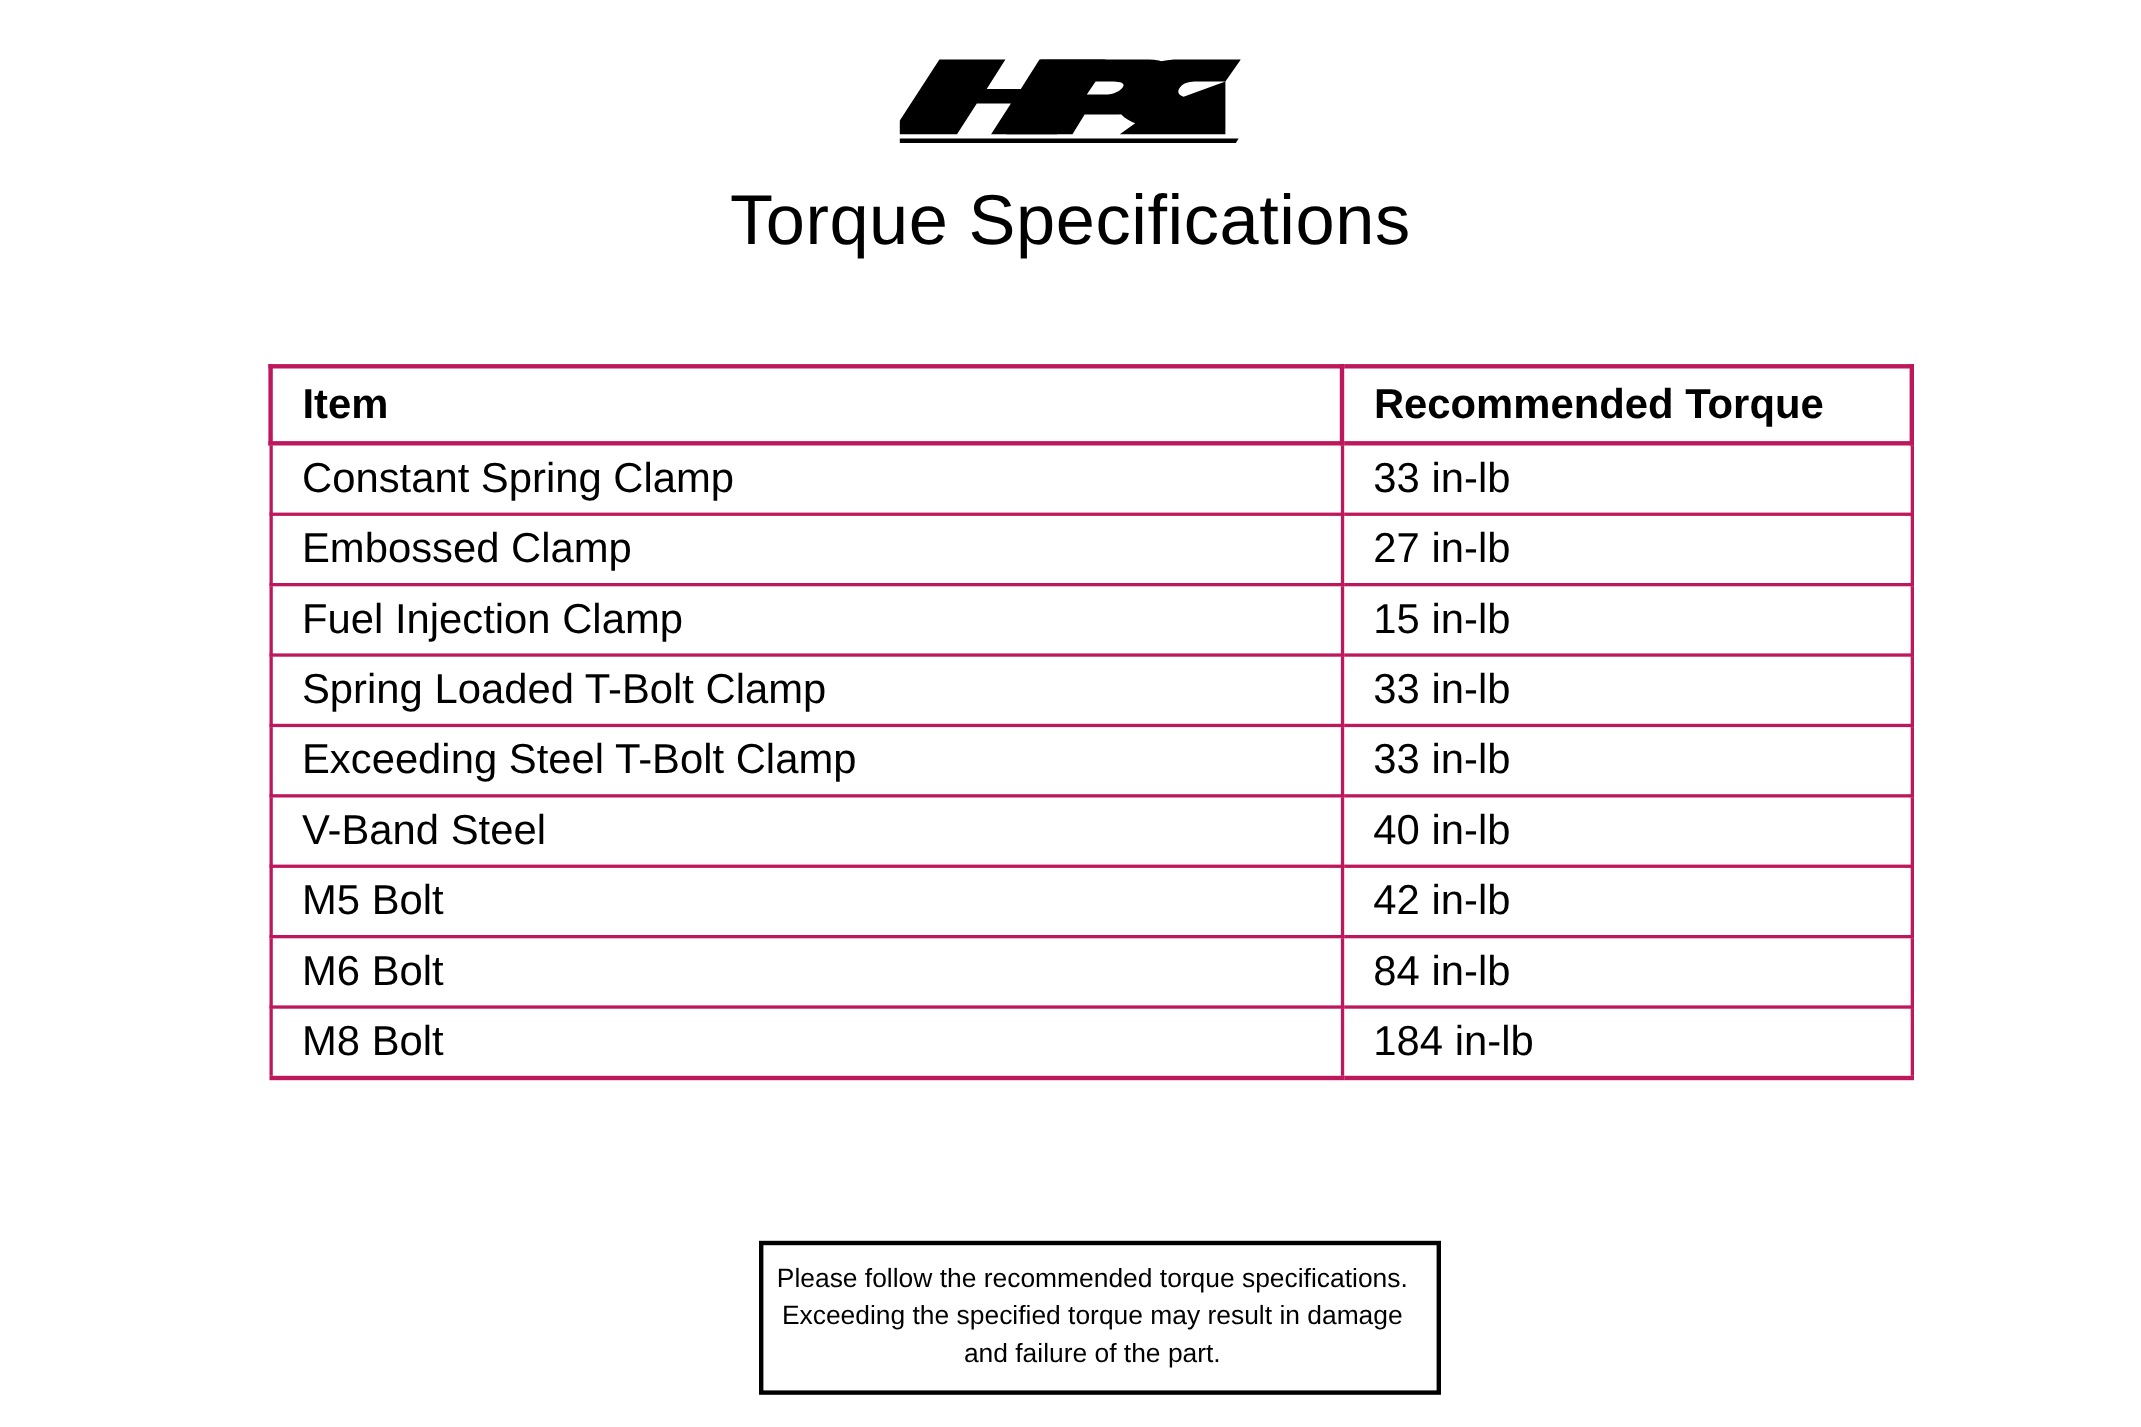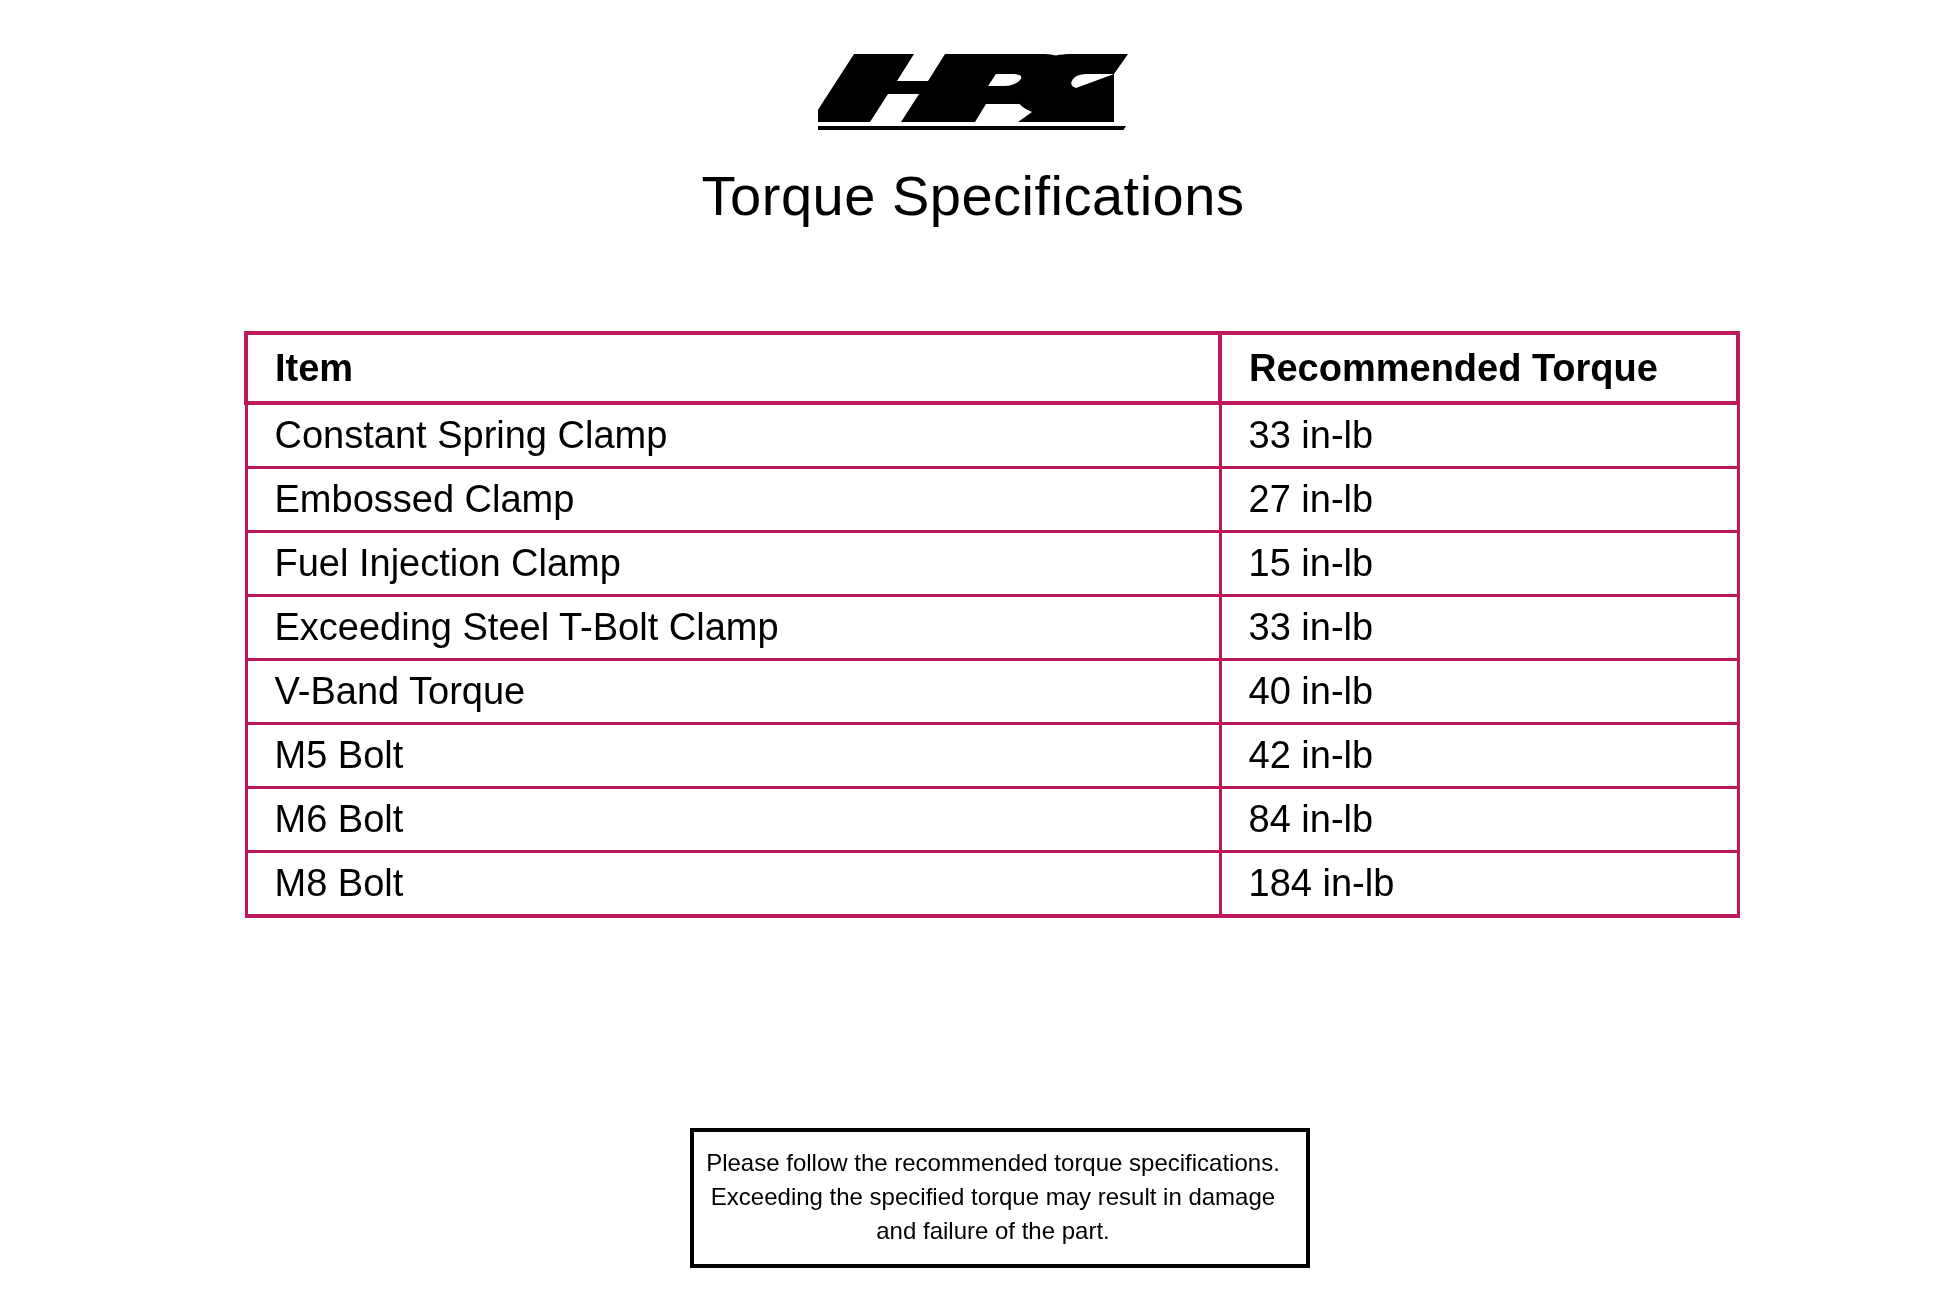--- a/index.html
+++ b/index.html
@@ -33,21 +33,21 @@
   }
 
   
   .page-title {
     position: absolute;
     left: 0;
     top: 168px;
     width: 1946px;
     text-align: center;
     font-family: "Liberation Sans", sans-serif;
-    font-size: 56px;
+    font-size: 64px;
     font-weight: 400;
     letter-spacing: 0.5px;
     line-height: 1;
     color: #000000;
     white-space: nowrap;
   }
 
   
   .spec-table-wrap {
     position: absolute;
@@ -144,25 +144,29 @@
       </tr>
       <tr>
         <td>Embossed Clamp</td>
         <td>27 in-lb</td>
       </tr>
       <tr>
         <td>Fuel Injection Clamp</td>
         <td>15 in-lb</td>
       </tr>
       <tr>
+        <td>Spring Loaded T-Bolt Clamp</td>
+        <td>33 in-lb</td>
+      </tr>
+      <tr>
         <td>Exceeding Steel T-Bolt Clamp</td>
         <td>33 in-lb</td>
       </tr>
       <tr>
-        <td>V-Band Torque</td>
+        <td>V-Band Steel</td>
         <td>40 in-lb</td>
       </tr>
       <tr>
         <td>M5 Bolt</td>
         <td>42 in-lb</td>
       </tr>
       <tr>
         <td>M6 Bolt</td>
         <td>84 in-lb</td>
       </tr>

